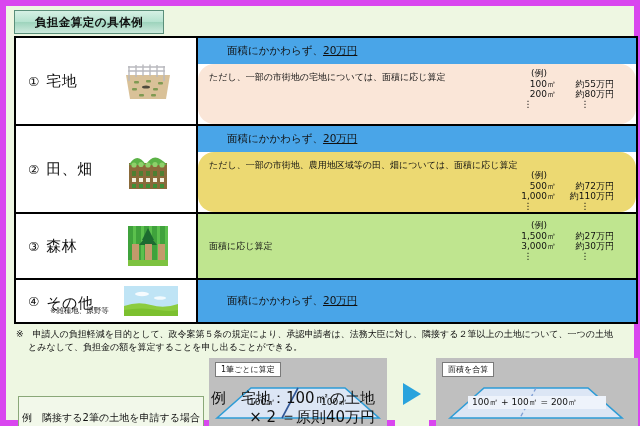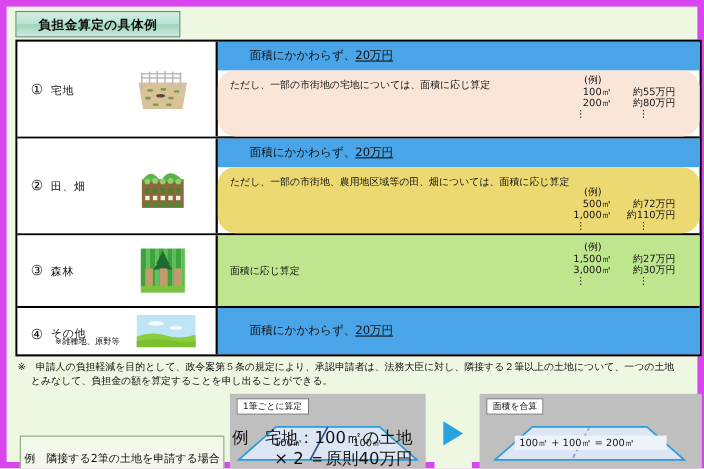--- a/index.html
+++ b/index.html
@@ -54,21 +54,21 @@
     background:#fff;
     display:flex;align-items:center;
     position:relative;
   }
   .cat-label{
     display:flex;align-items:baseline;
     padding-left:12px;
     white-space:nowrap;
   }
   .cat-num{font-size:12.5px;color:#111;margin-right:7px;}
-  .cat-name{font-size:10px;color:#111;letter-spacing:.5px;}
+  .cat-name{font-size:15px;color:#111;letter-spacing:.5px;}
   .cat-sub{
     position:absolute;left:34px;top:26px;
     font-size:7.5px;color:#111;white-space:nowrap;
   }
   .cat4 .cat-label{align-items:flex-start;padding-top:4px;}
 
   .thumb{
     width:56px;height:48px;
     margin-left:auto;margin-right:20px;
     flex:none;position:relative;overflow:hidden;

